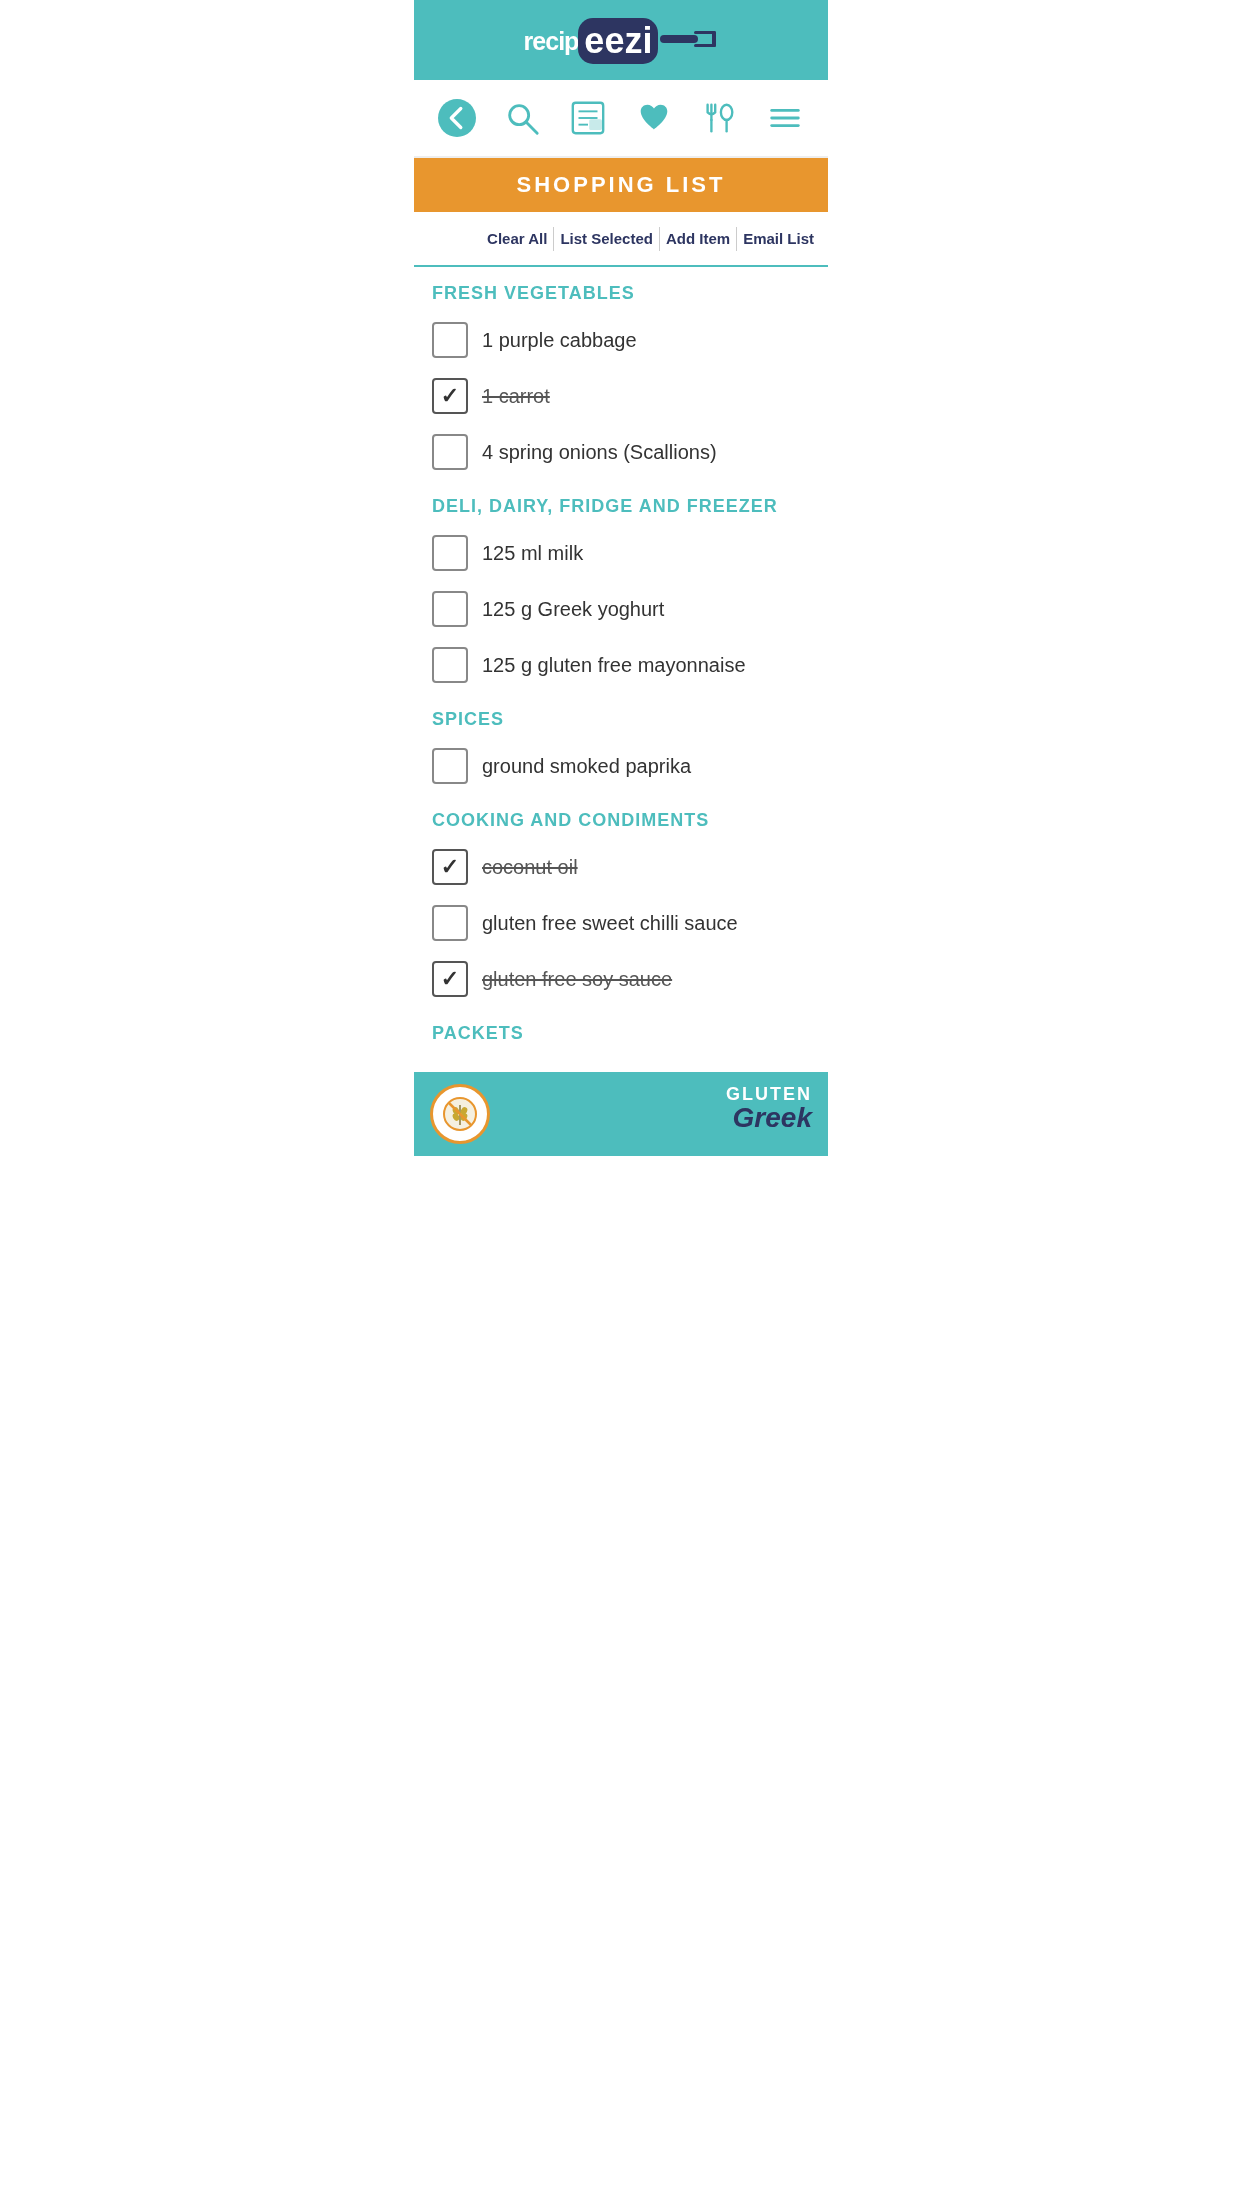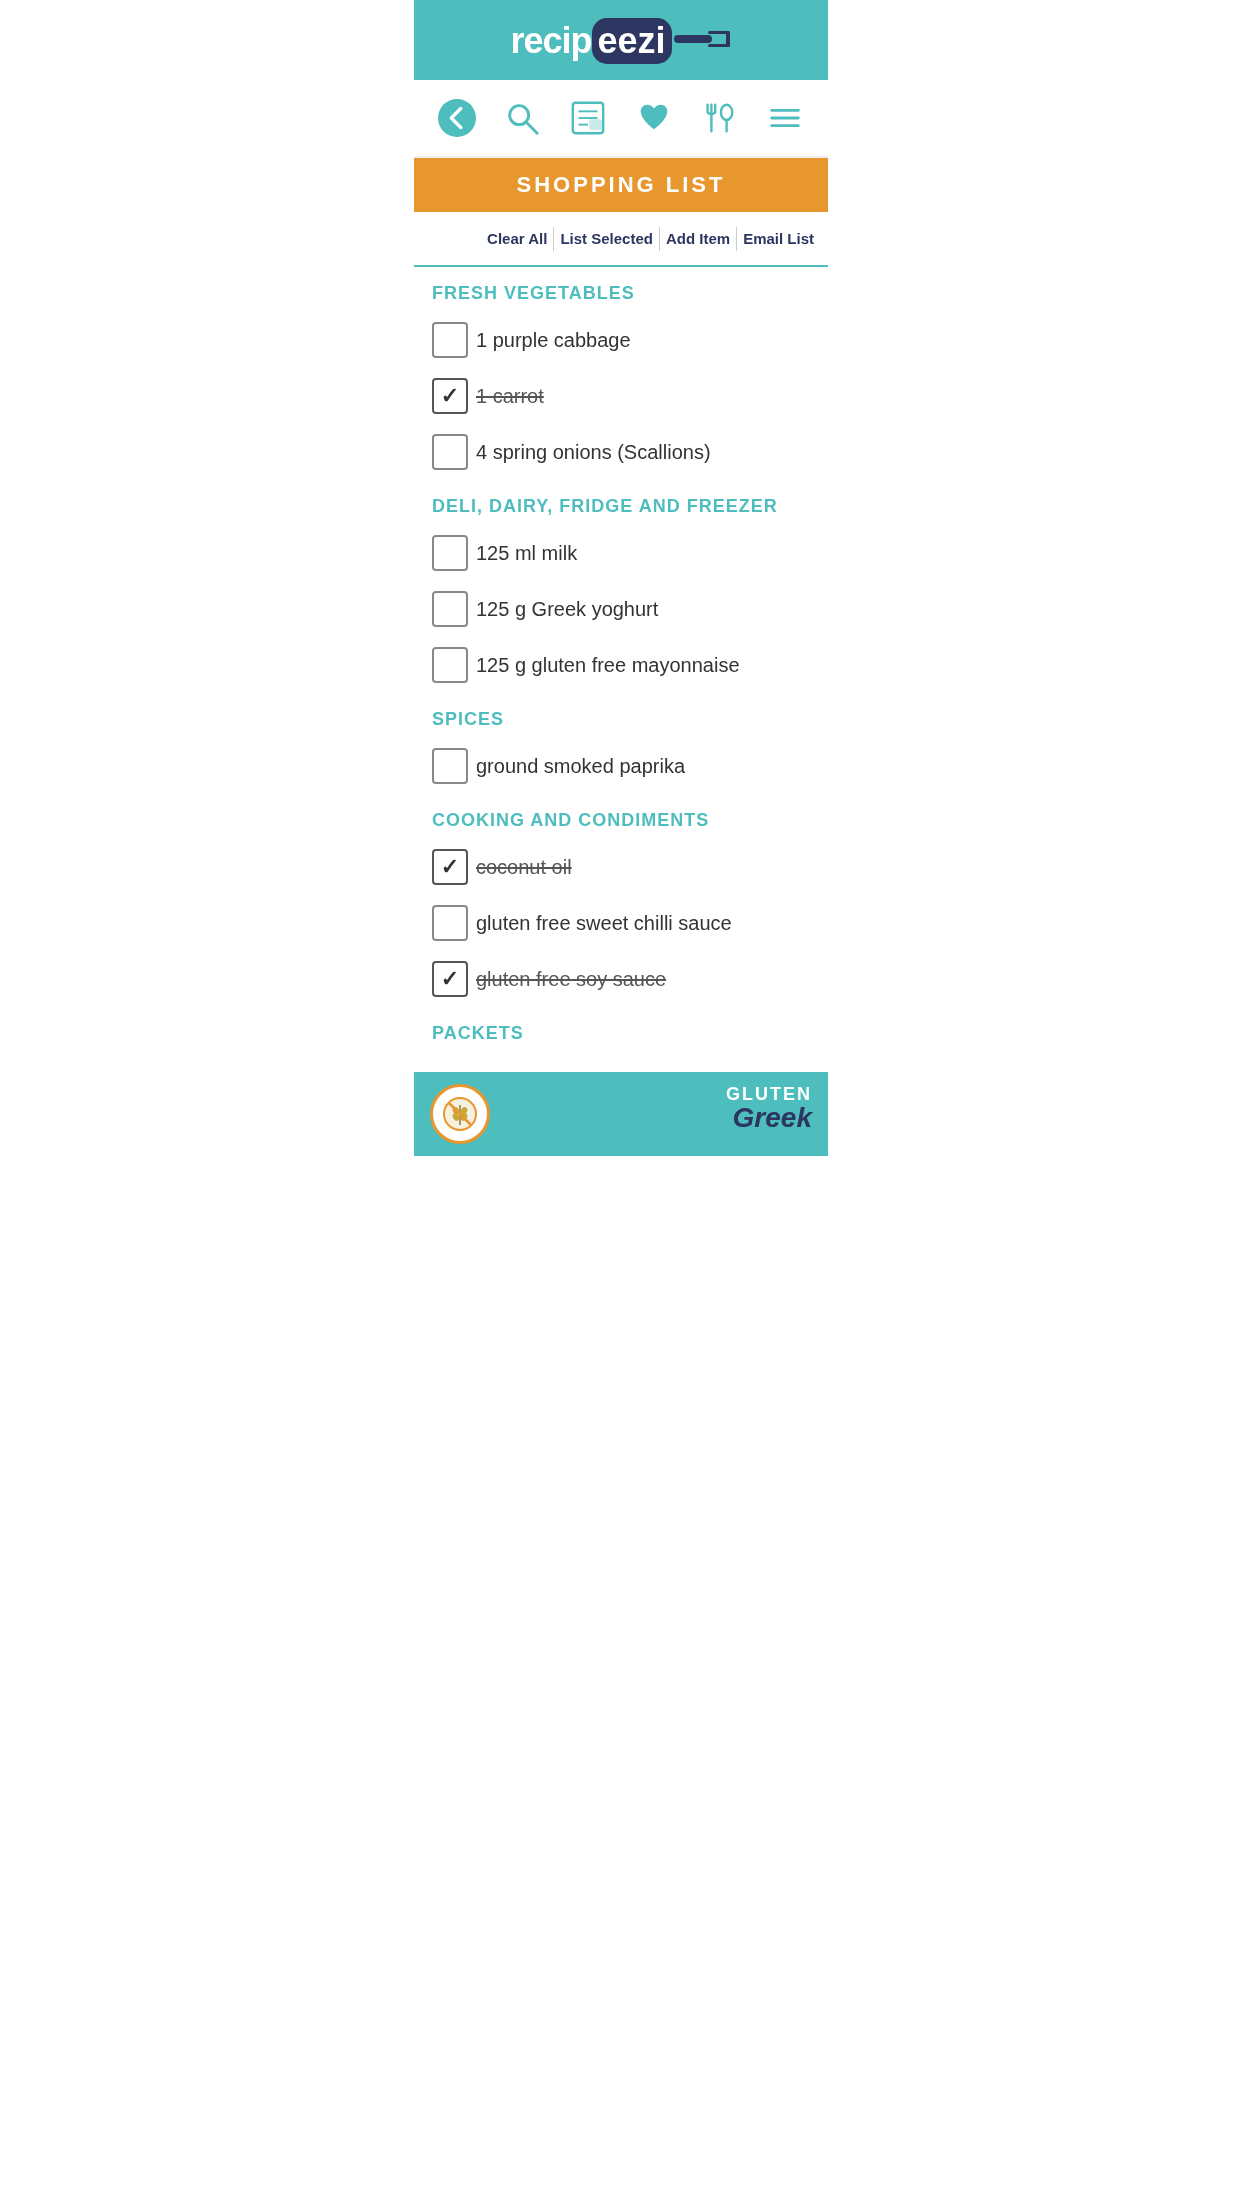--- a/index.html
+++ b/index.html
@@ -23,21 +23,21 @@
       align-items: center;
     }
 
     .logo-container {
       display: flex;
       align-items: center;
       gap: 0;
     }
 
     .logo-text {
-      font-size: 36px;
+      font-size: 25px;
       font-weight: 700;
       color: #fff;
       letter-spacing: -1px;
     }
 
     .logo-highlight {
       background: #2d3561;
       color: #fff;
       font-size: 36px;
       font-weight: 700;
@@ -120,21 +120,21 @@
       color: #4dbdbd;
       letter-spacing: 1px;
       text-transform: uppercase;
       padding: 16px 4px 8px 4px;
     }
 
     .list-item {
       display: flex;
       align-items: center;
       padding: 10px 4px;
-      gap: 8px;
+      gap: 14px;
     }
 
     .checkbox {
       width: 36px;
       height: 36px;
       border: 2.5px solid #888;
       border-radius: 4px;
       flex-shrink: 0;
       display: flex;
       align-items: center;

